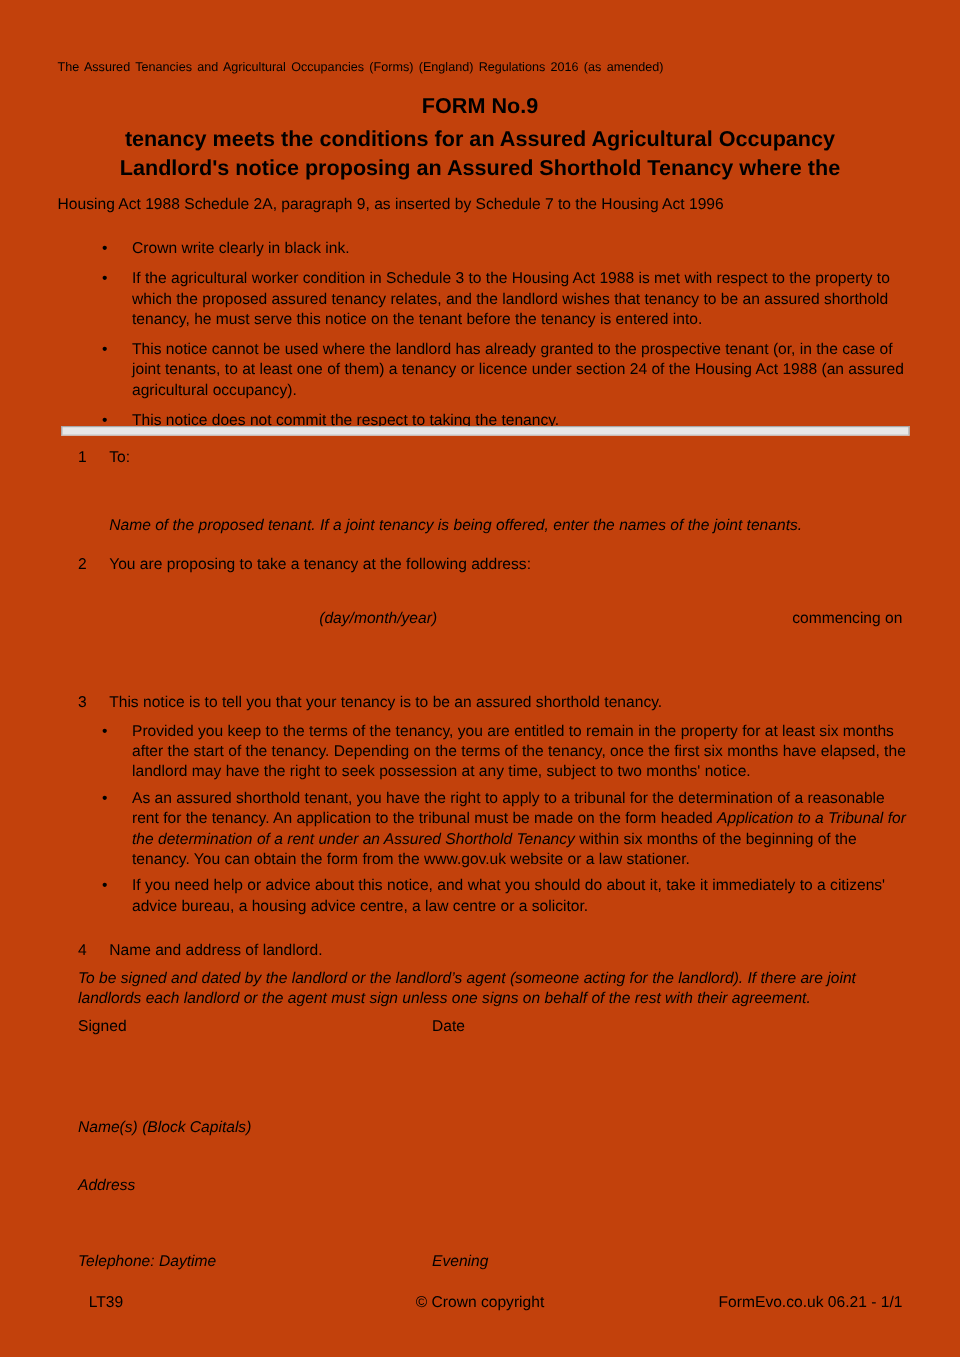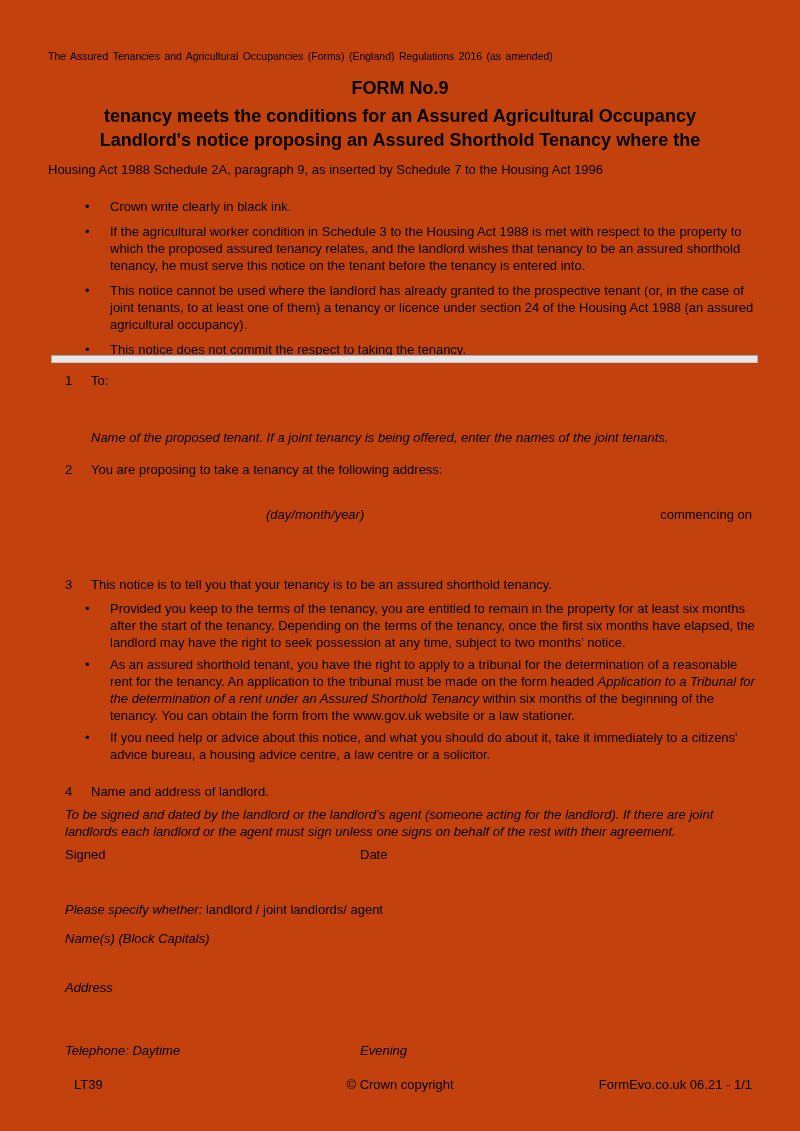--- a/index.html
+++ b/index.html
@@ -136,23 +136,20 @@
     <span class="sec-label">Name and address of landlord.</span>
   </div>
 
   <div class="abs" id="note4">To be signed and dated by the landlord or the landlord’s agent (someone acting for the landlord). If there are joint landlords each landlord or the agent must sign unless one signs on behalf of the rest with their agreement.</div>
 
   <div class="abs" id="signed-row">
     <span>Signed</span>
     <span class="col2">Date</span>
   </div>
 
-  <div class="abs" id="specify">
-    <span class="italic">Please specify whether:</span><span> landlord / joint landlords/ agent</span>
-  </div>
 
   <div class="abs" id="names">Name(s) (Block Capitals)</div>
 
   <div class="abs" id="addr">Address</div>
 
   <div class="abs" id="phone">
     <span>Telephone: Daytime</span>
     <span class="col2">Evening</span>
   </div>
 

